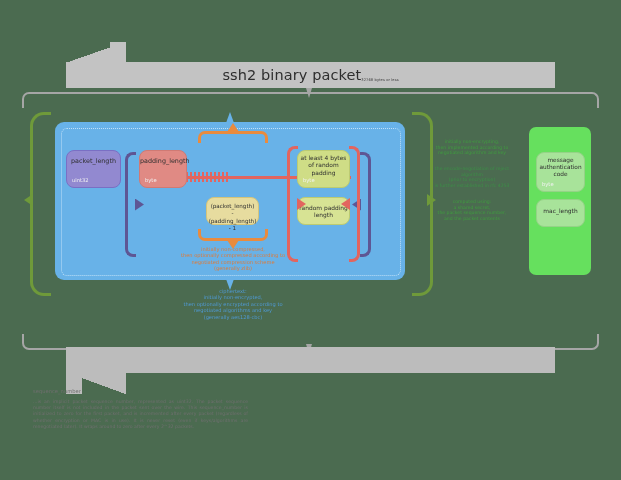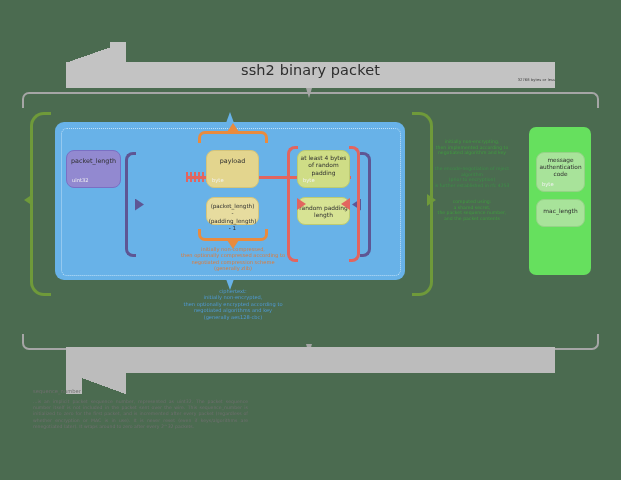--- a/index.html
+++ b/index.html
@@ -1,19 +1,19 @@
 <!DOCTYPE html>
 <html><head>
 <meta charset="utf-8">
 <style>
   html,body{margin:0;padding:0;background:#4b6b50;}
   body{width:621px;height:480px;overflow:hidden;font-family:"DejaVu Sans","Liberation Sans",sans-serif;position:relative;}
   #stage{position:absolute;inset:0;width:621px;height:480px;}
 
-  .abs{position:absolute;flex-direction:column;}
+  .abs{position:absolute;}
 
   
   #title-banner{left:66px;top:62px;width:489px;height:26px;background:#c3c3c3;
       display:flex;align-items:center;justify-content:center;}
   #title-text{font-size:14.5px;color:#2e2e2e;letter-spacing:.1px;white-space:nowrap;}
   #title-sub{font-size:3.6px;color:#3a3a3a;align-self:flex-end;margin-bottom:6px;letter-spacing:.1px;}
   #title-tail{left:66px;top:42px;width:60px;height:21px;
       background:linear-gradient(to bottom right,transparent 49.4%,#c3c3c3 49.6%);}
   #title-tail2{left:110px;top:42px;width:16px;height:21px;background:#c3c3c3;}
 
@@ -176,25 +176,25 @@
   <div class="abs" id="blue-stem-bot"></div>
 
   <div class="abs" id="red-line"></div>
   <div class="abs" id="red-dots"></div>
 
   <div class="fbox" id="box-packet-length">
     <span class="fname">packet_length</span>
     <span class="ftype">uint32</span>
   </div>
 
-
-  <div class="fbox" id="box-payload">
-    <span class="fname">payload</span>
+  <div class="fbox" id="box-padding-length">
+    <span class="fname">padding_length</span>
     <span class="ftype">byte</span>
   </div>
+
 
   <div class="fbox" id="box-payload-len">
     <div class="flen">
       <div>(packet_length)</div>
       <div>- (padding_length)</div>
       <div>- 1</div>
     </div>
   </div>
 
   <div class="fbox" id="box-rand-pad">

